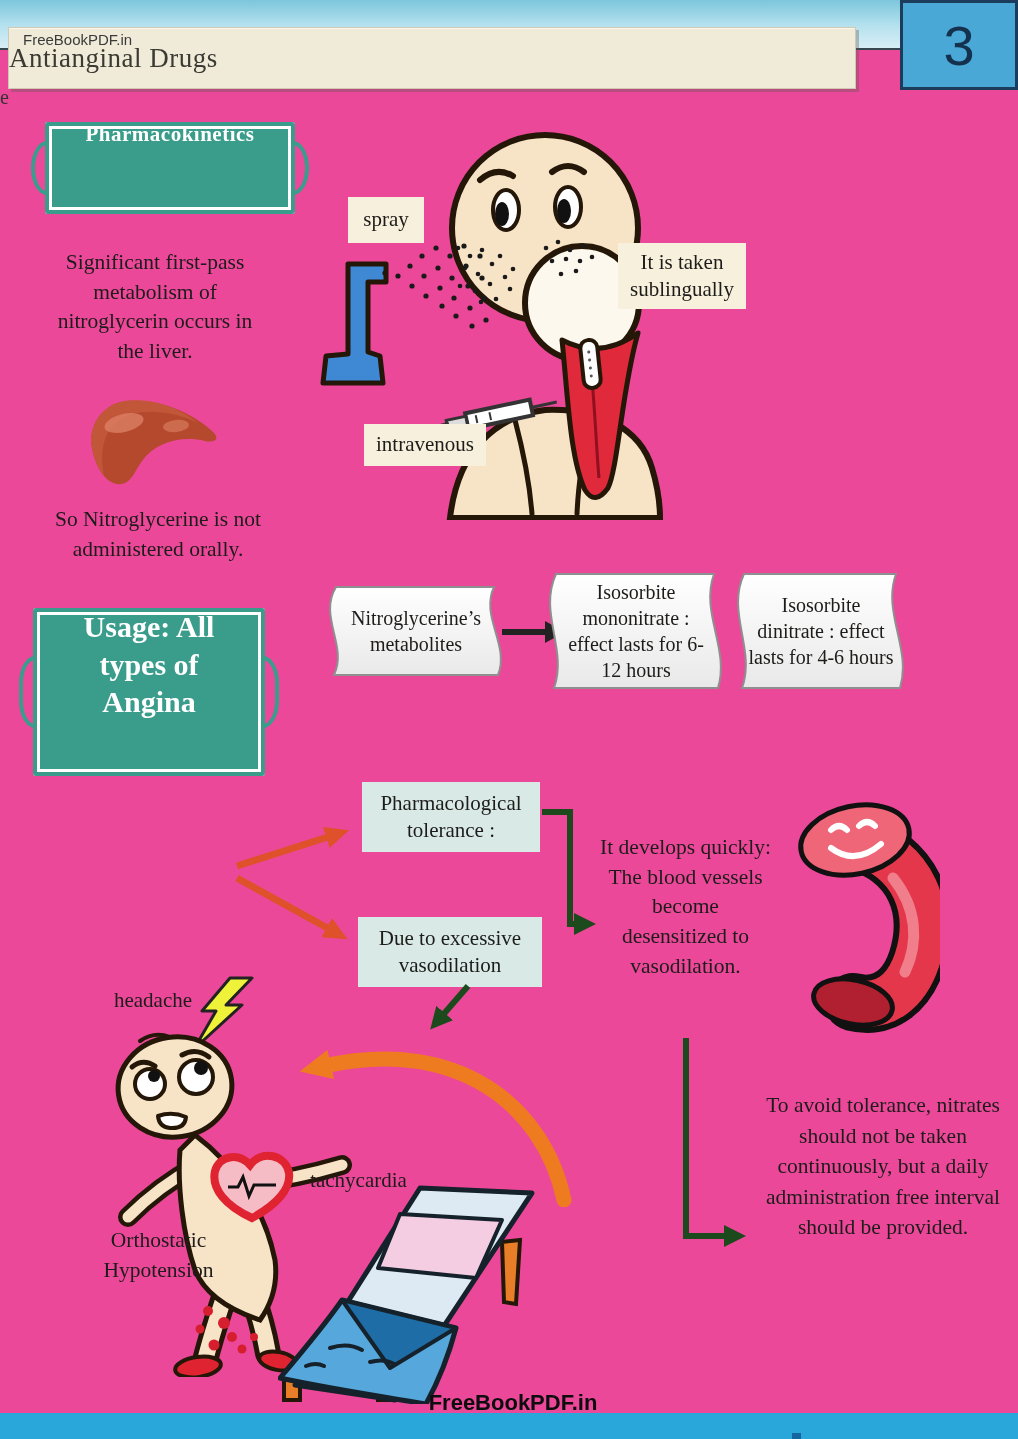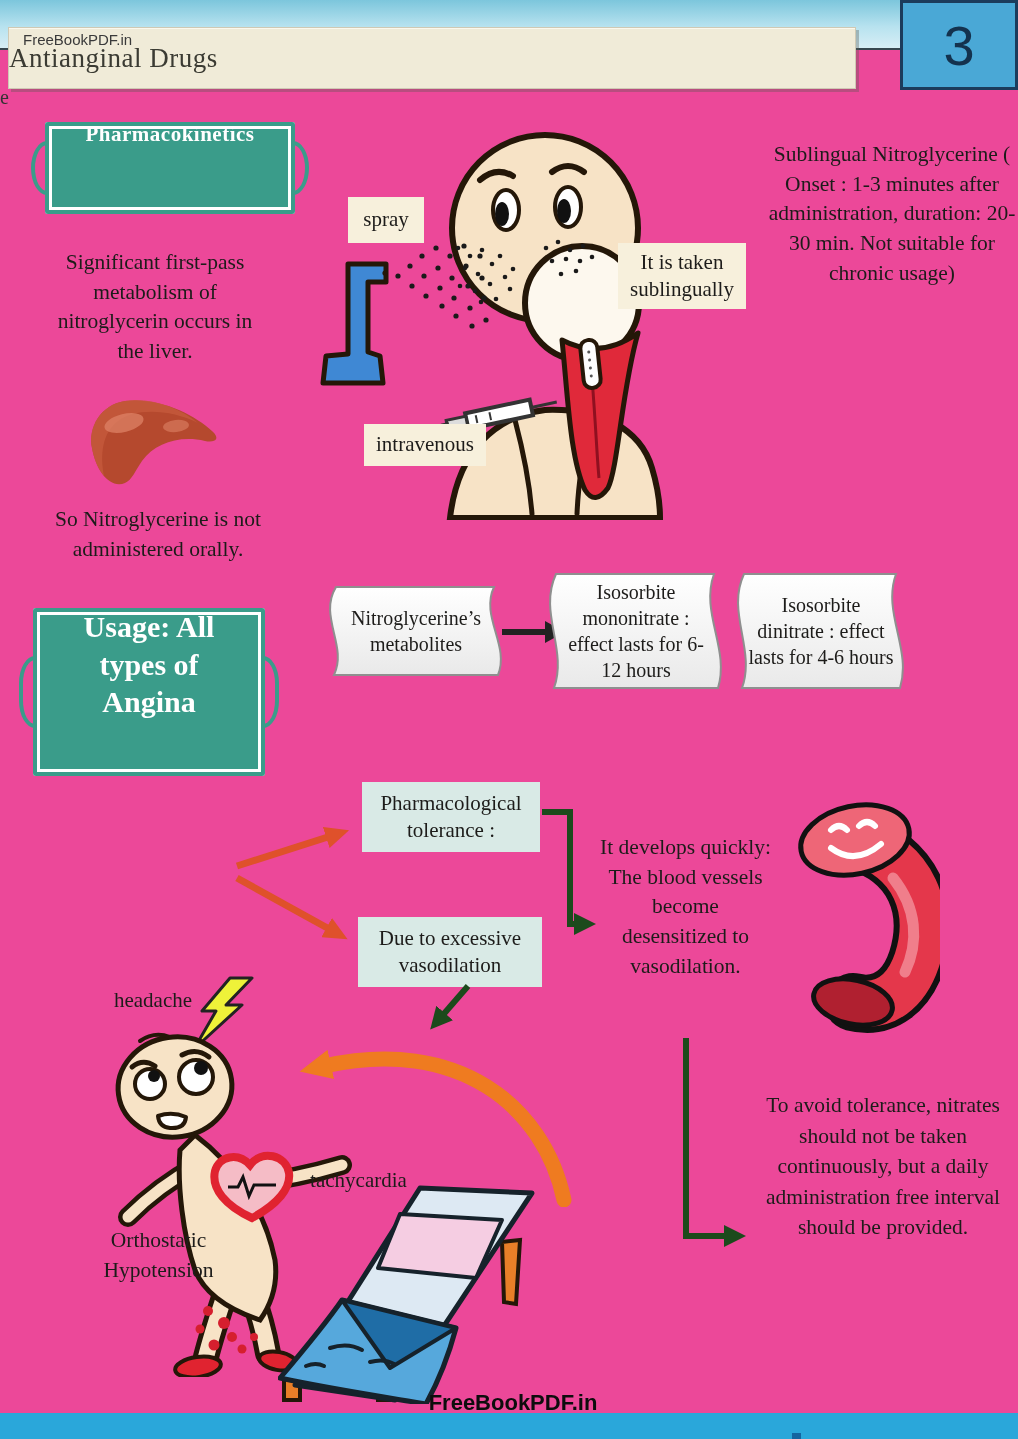--- a/index.html
+++ b/index.html
@@ -191,21 +191,20 @@
         <line x1="140" y1="284" x2="148" y2="284" stroke="#333" stroke-width="6"></line>
         <line x1="232" y1="284" x2="258" y2="284" stroke="#333" stroke-width="3"></line>
         <line x1="176" y1="280" x2="176" y2="288" stroke="#333" stroke-width="2"></line>
         <line x1="190" y1="280" x2="190" y2="288" stroke="#333" stroke-width="2"></line>
       </g>
     </svg>
   </div>
 
   <div class="label-box" style="left:348px;top:197px;width:76px;height:46px;font-size:21px;">spray</div>
   <div class="label-box" style="left:618px;top:243px;width:128px;height:66px;font-size:21px;">It is taken sublingually</div>
-  <div class="note" style="left:768px;top:140px;width:248px;font-size:21.5px;">Sublingual Nitroglycerine ( Onset : 1-3 minutes after administration, duration: 20-30 min. Not suitable for chronic usage)</div>
   <div class="label-box" style="left:344px;top:424px;width:122px;height:42px;font-size:21px;margin-left:20px;">intravenous</div>
 
   <div class="abs" style="left:318px;top:583px;">
     <svg width="196" height="96" viewBox="0 0 196 96">
       <path d="M 18 4 H 176 C 162 33.6 192 62.4 180 92 H 16 C 30 62.4 0 33.6 18 4 Z" fill="url(#flowGrad)" stroke="#8f8f8f" stroke-width="2"></path>
     </svg>
   </div>
   <div class="flow-text" style="left:326px;top:587px;width:180px;height:88px;">Nitroglycerine’s metabolites</div>
 
   <div class="abs" style="left:500px;top:616px;">

